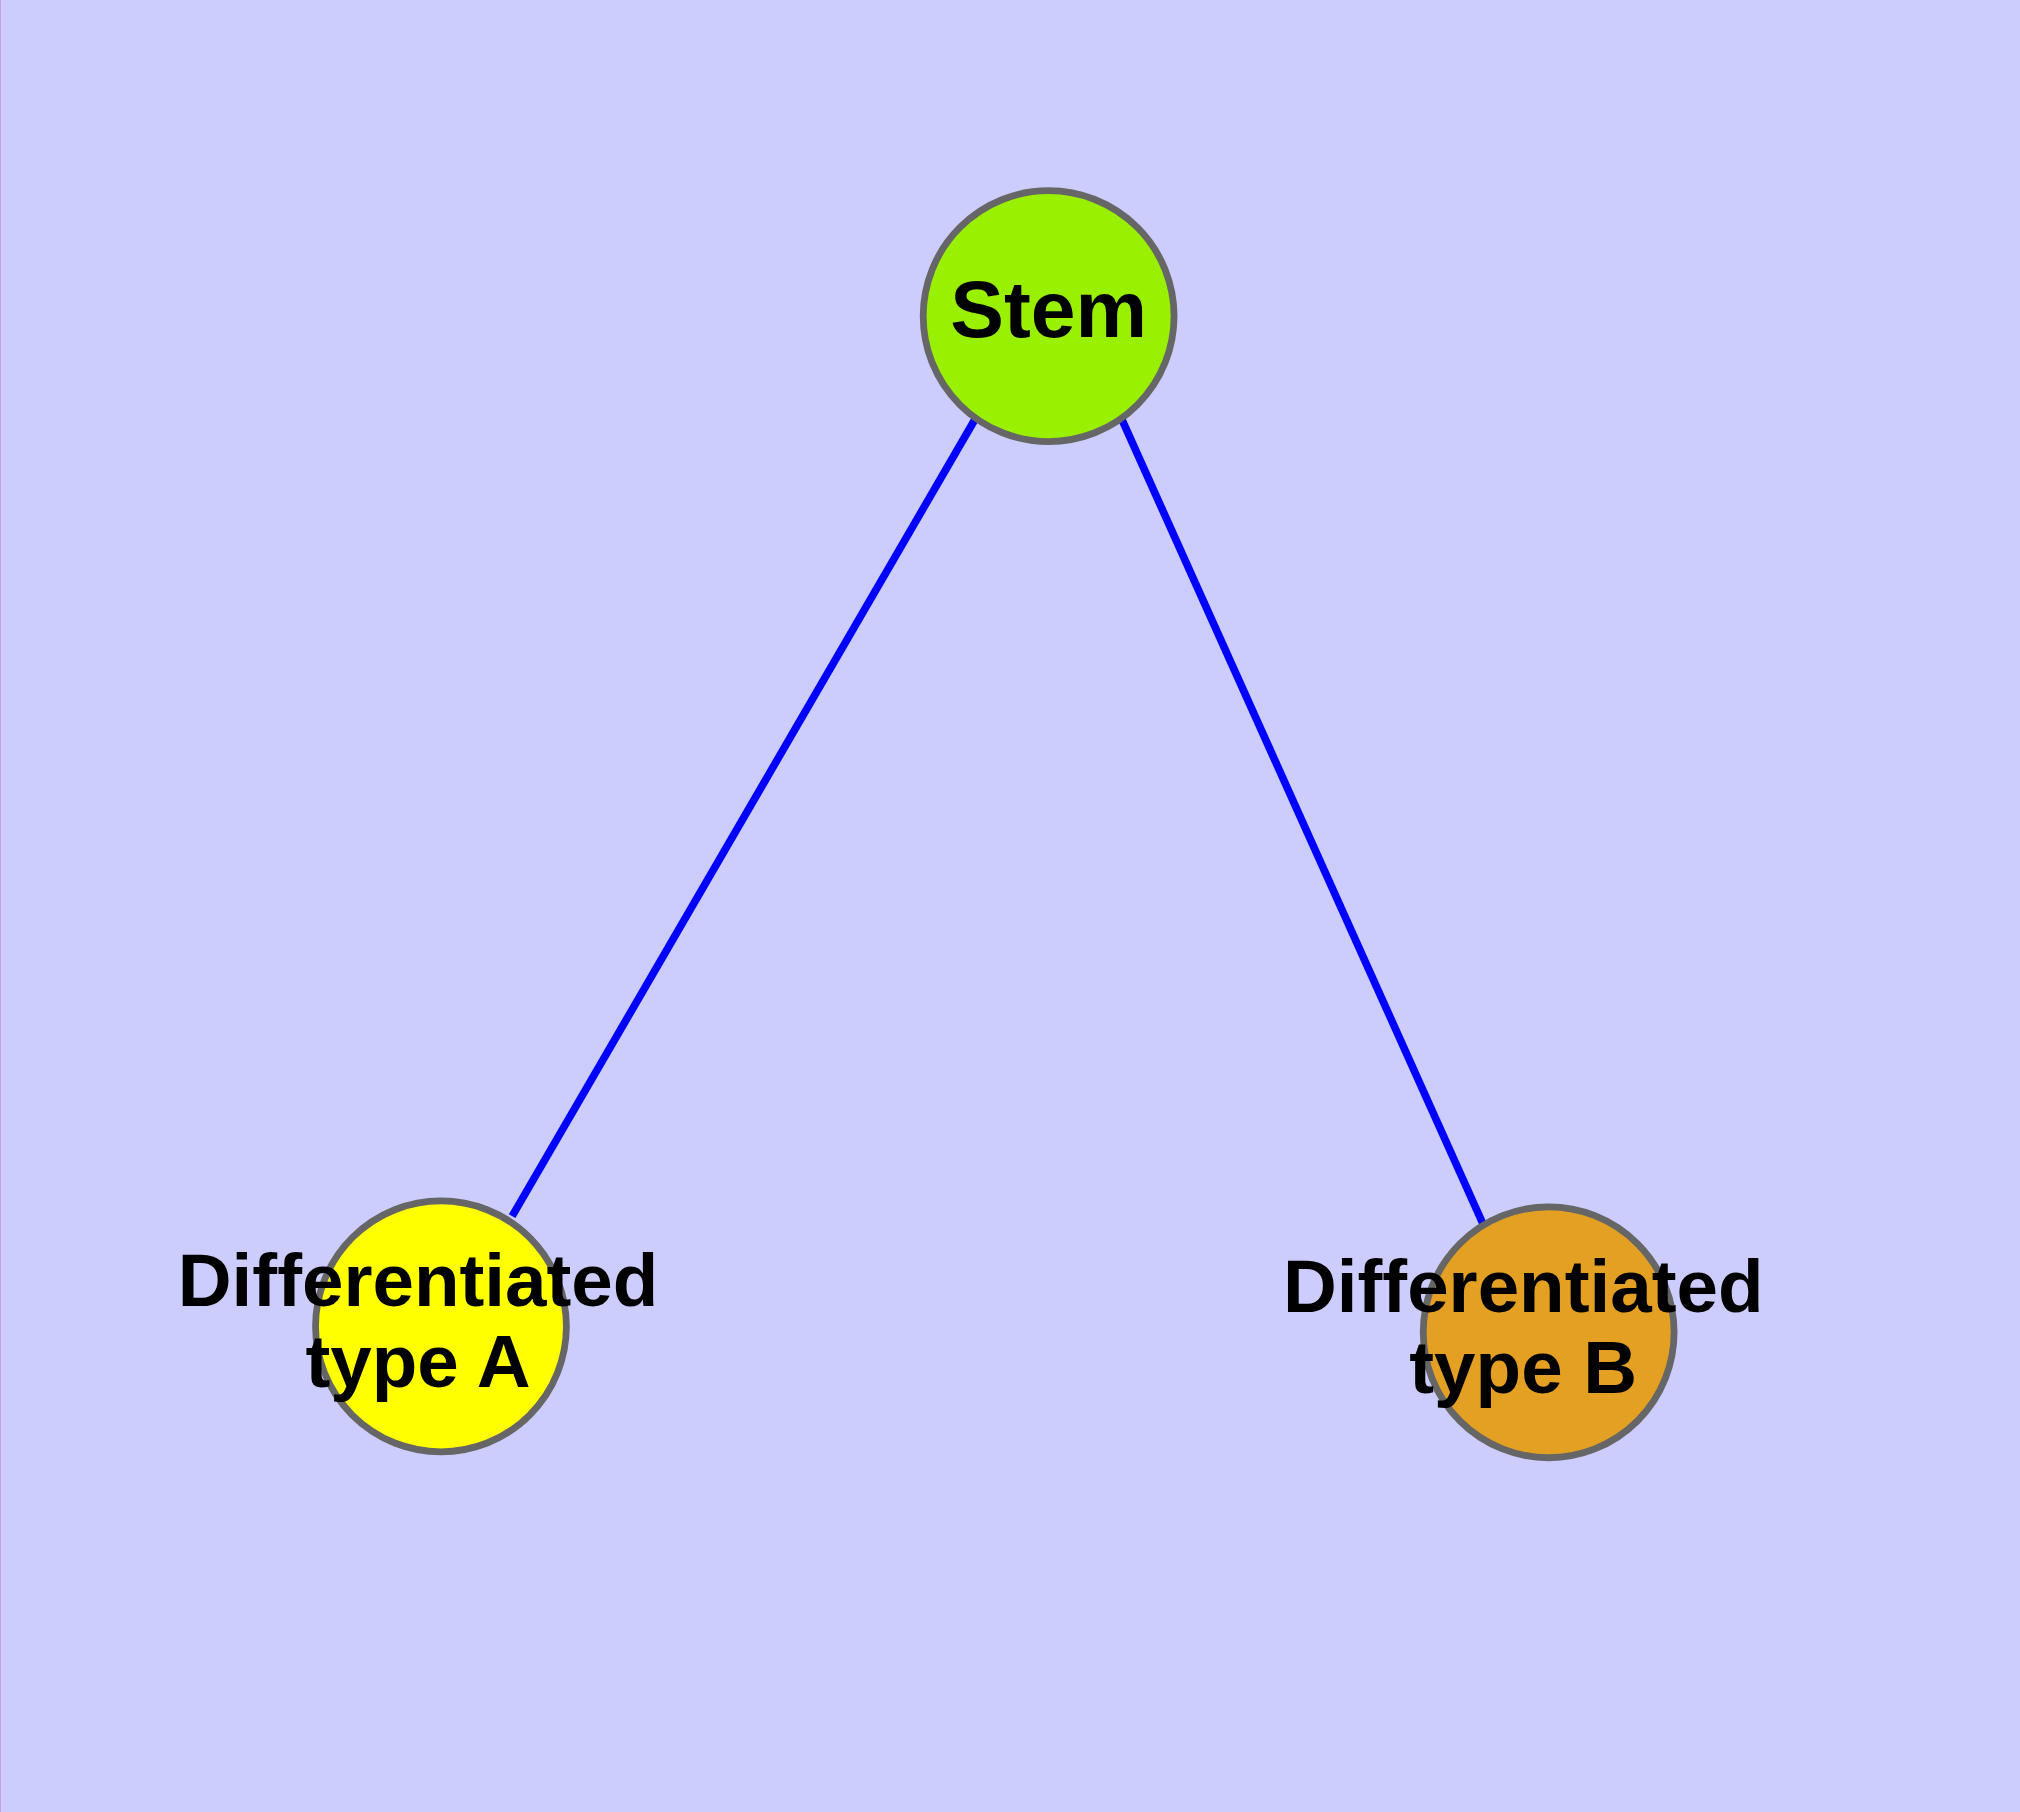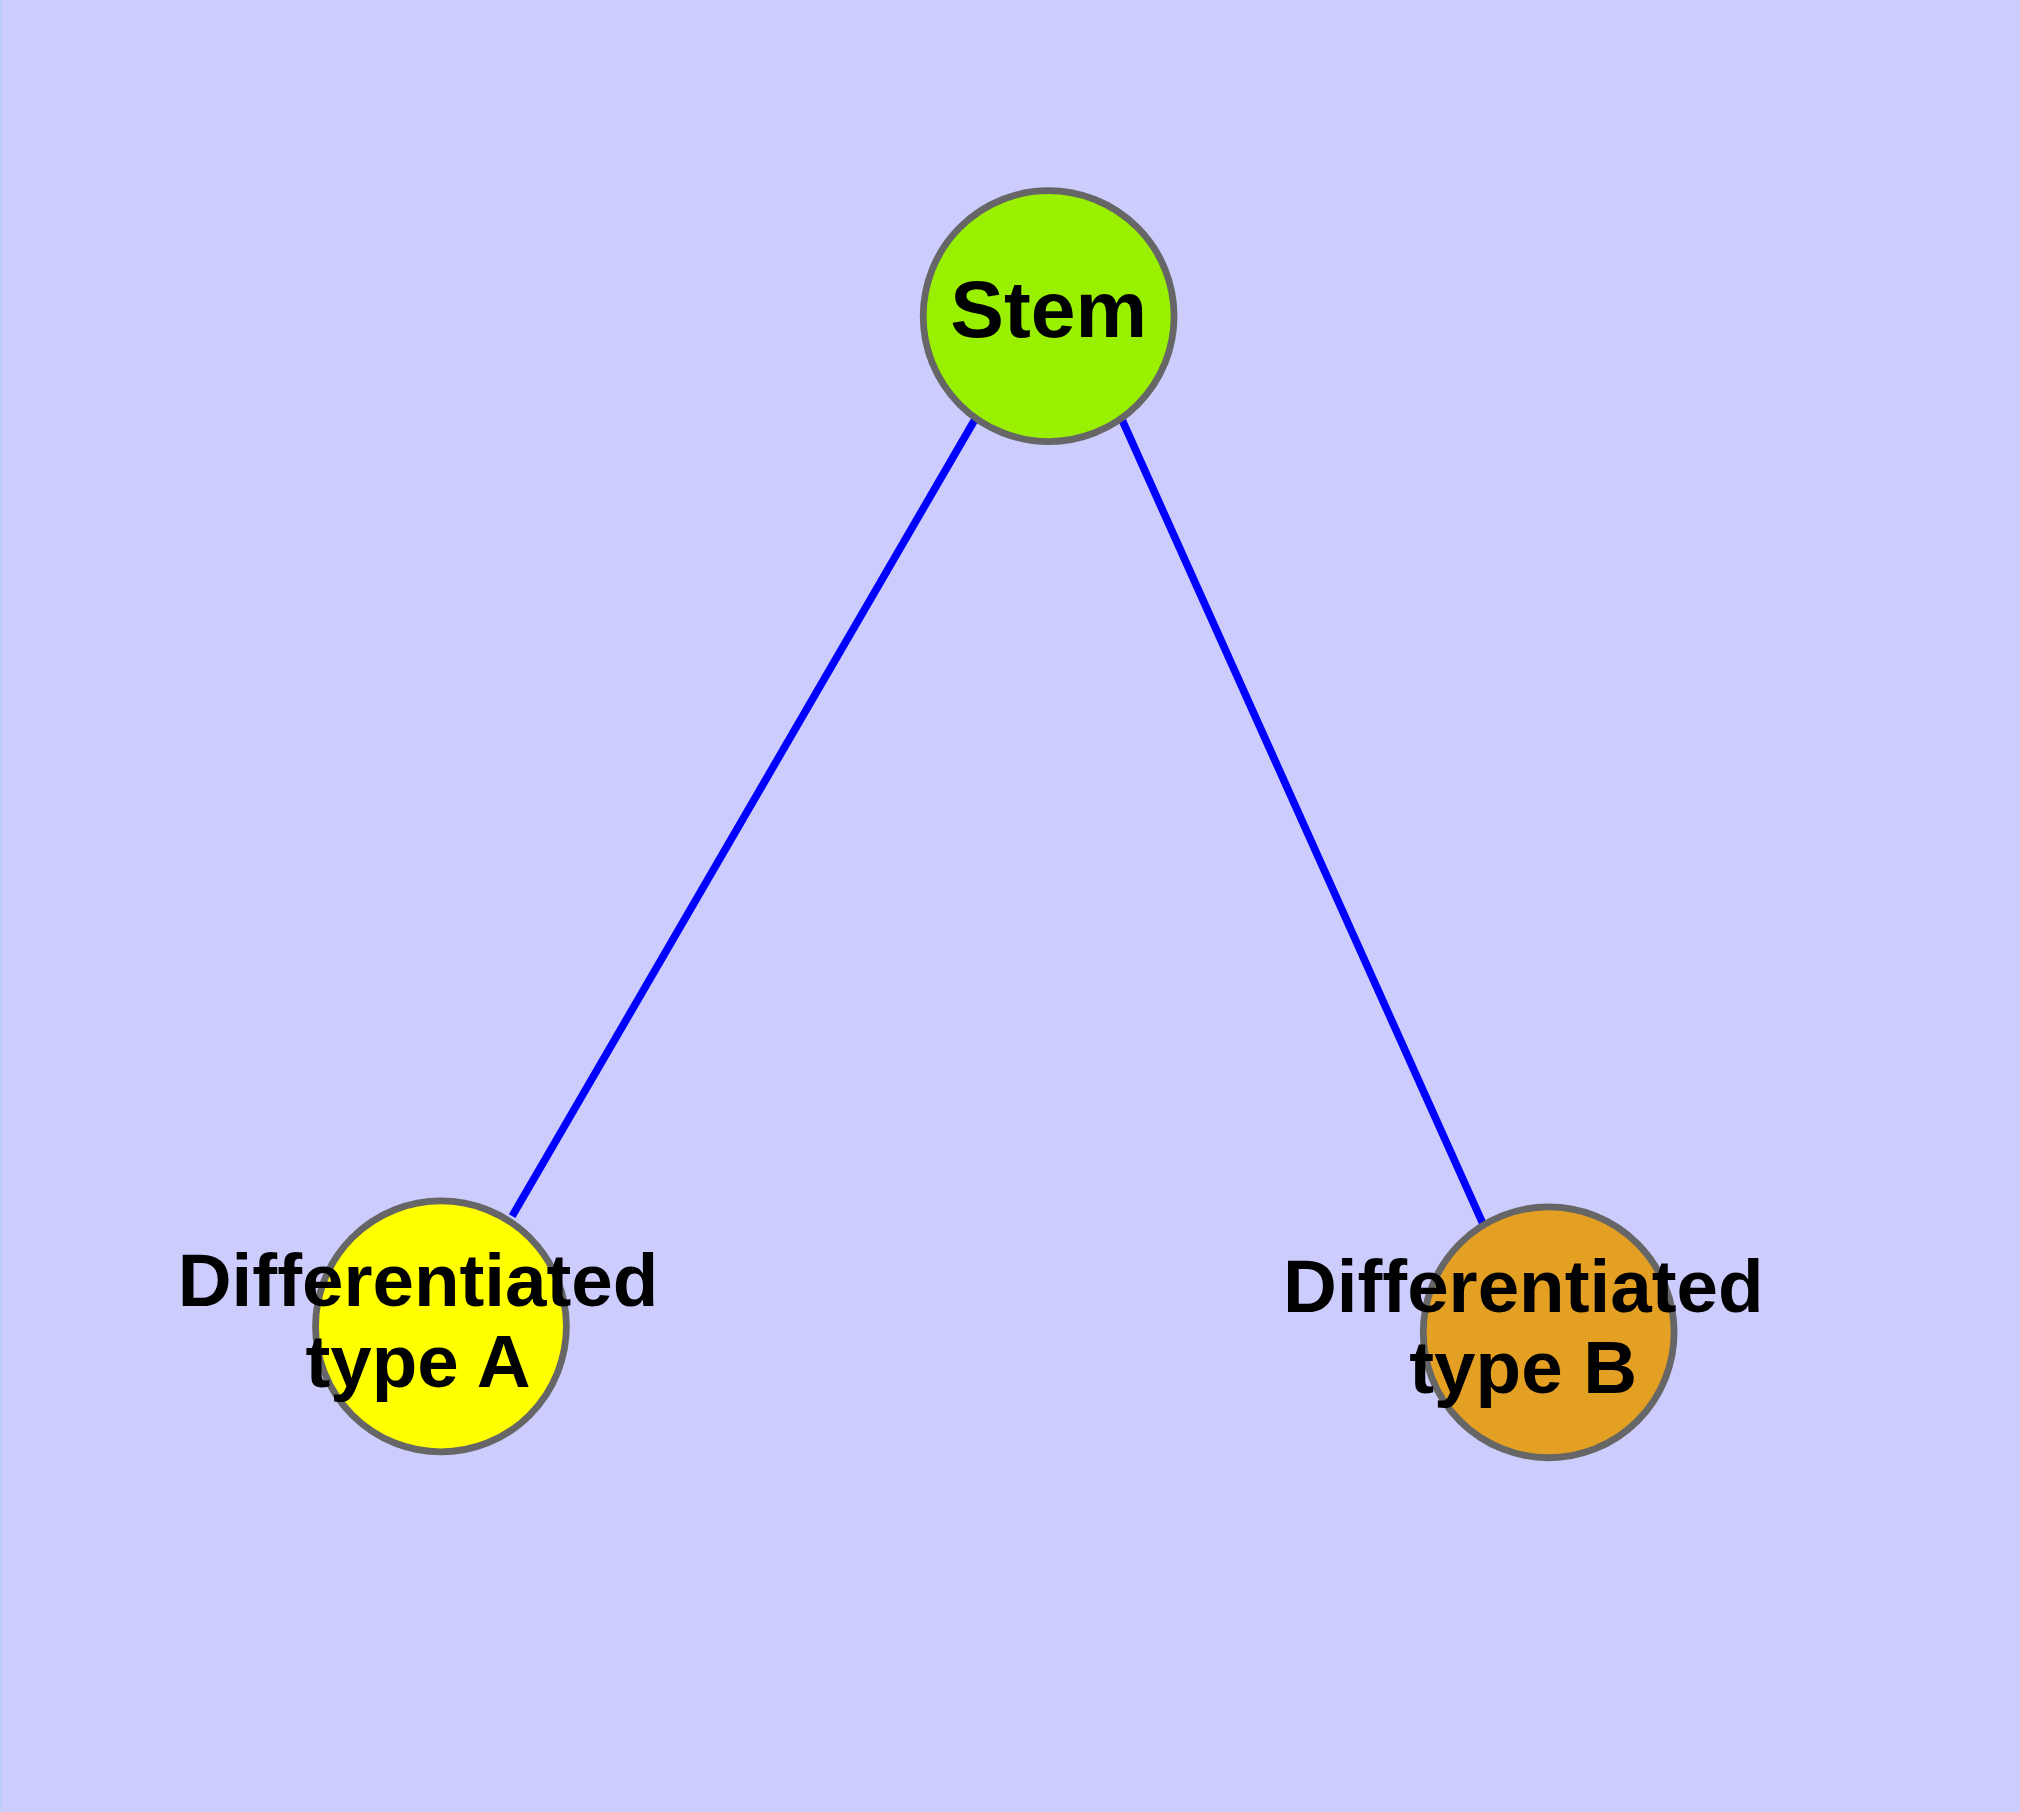--- a/index.html
+++ b/index.html
@@ -4,21 +4,21 @@
 <style>
   html, body {
     margin: 0;
     padding: 0;
     background: #ffffff;
   }
   #canvas {
     position: relative;
     width: 2021px;
     height: 1812px;
-    background: #5eead4;
+    background: #be185d;
     overflow: hidden;
     font-family: "Liberation Sans", sans-serif;
   }
   #graph-svg {
     position: absolute;
     left: 0;
     top: 0;
     width: 2021px;
     height: 1812px;
     display: block;

